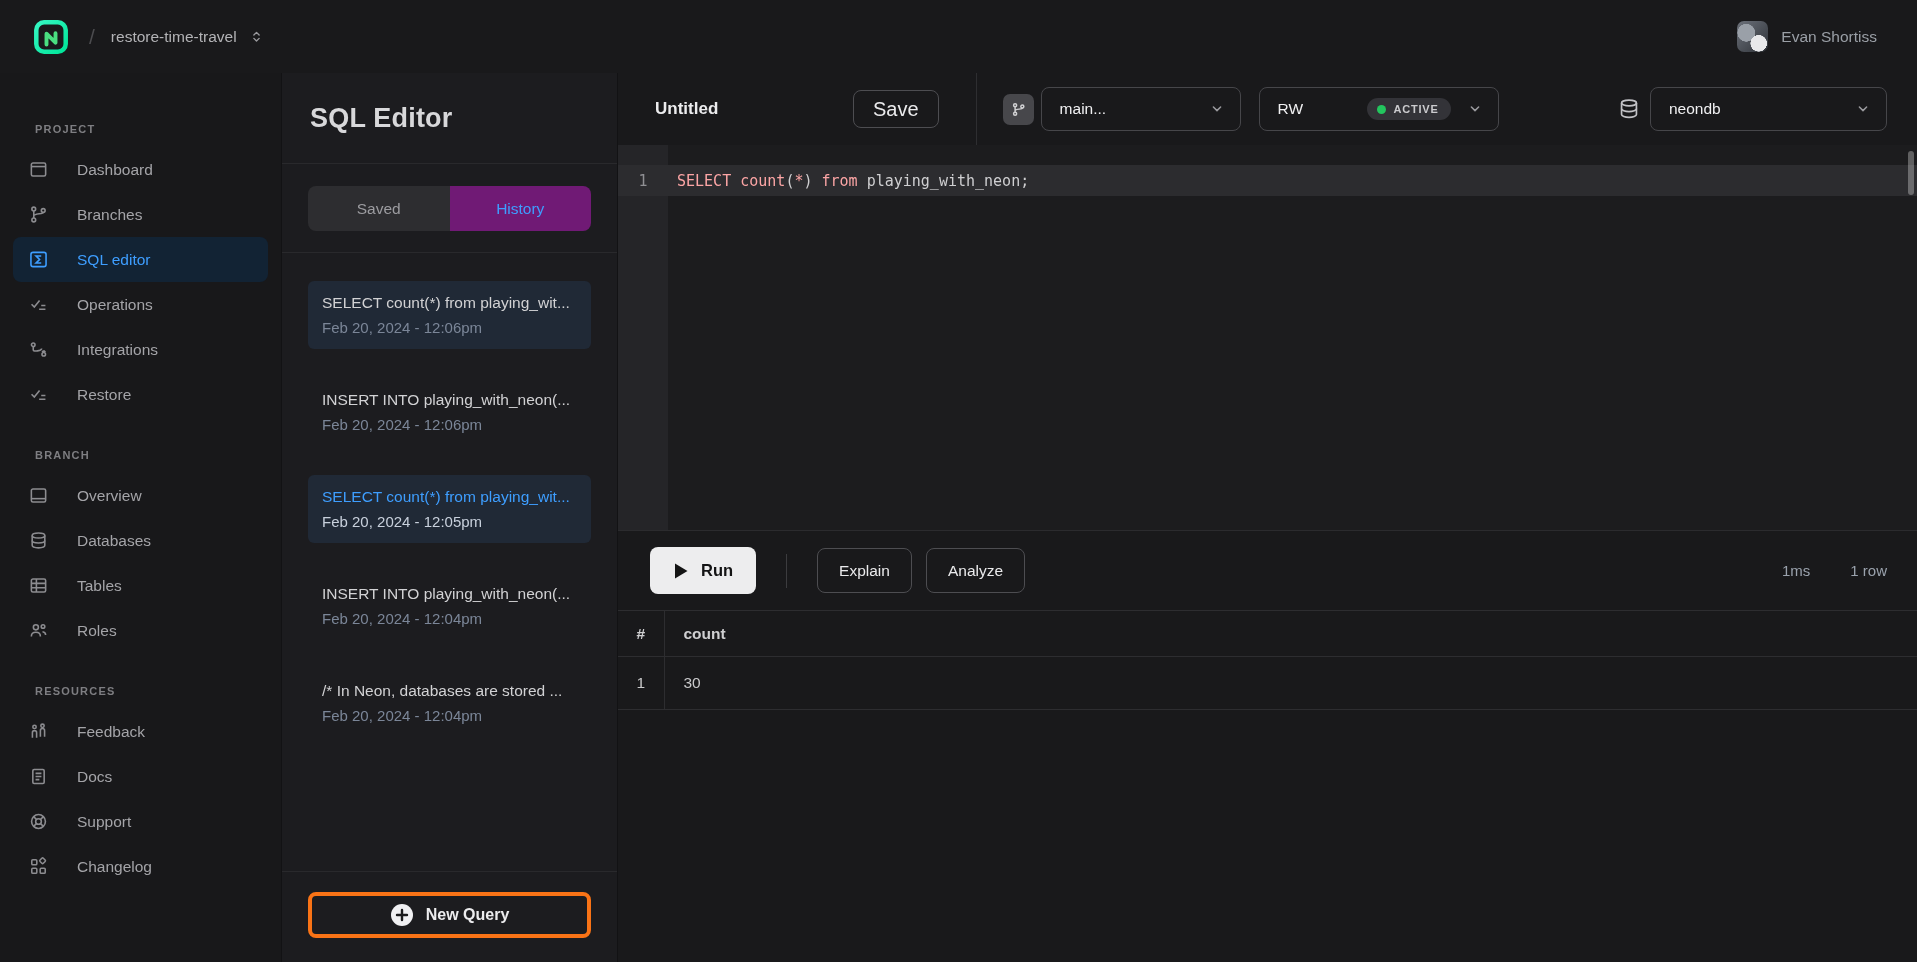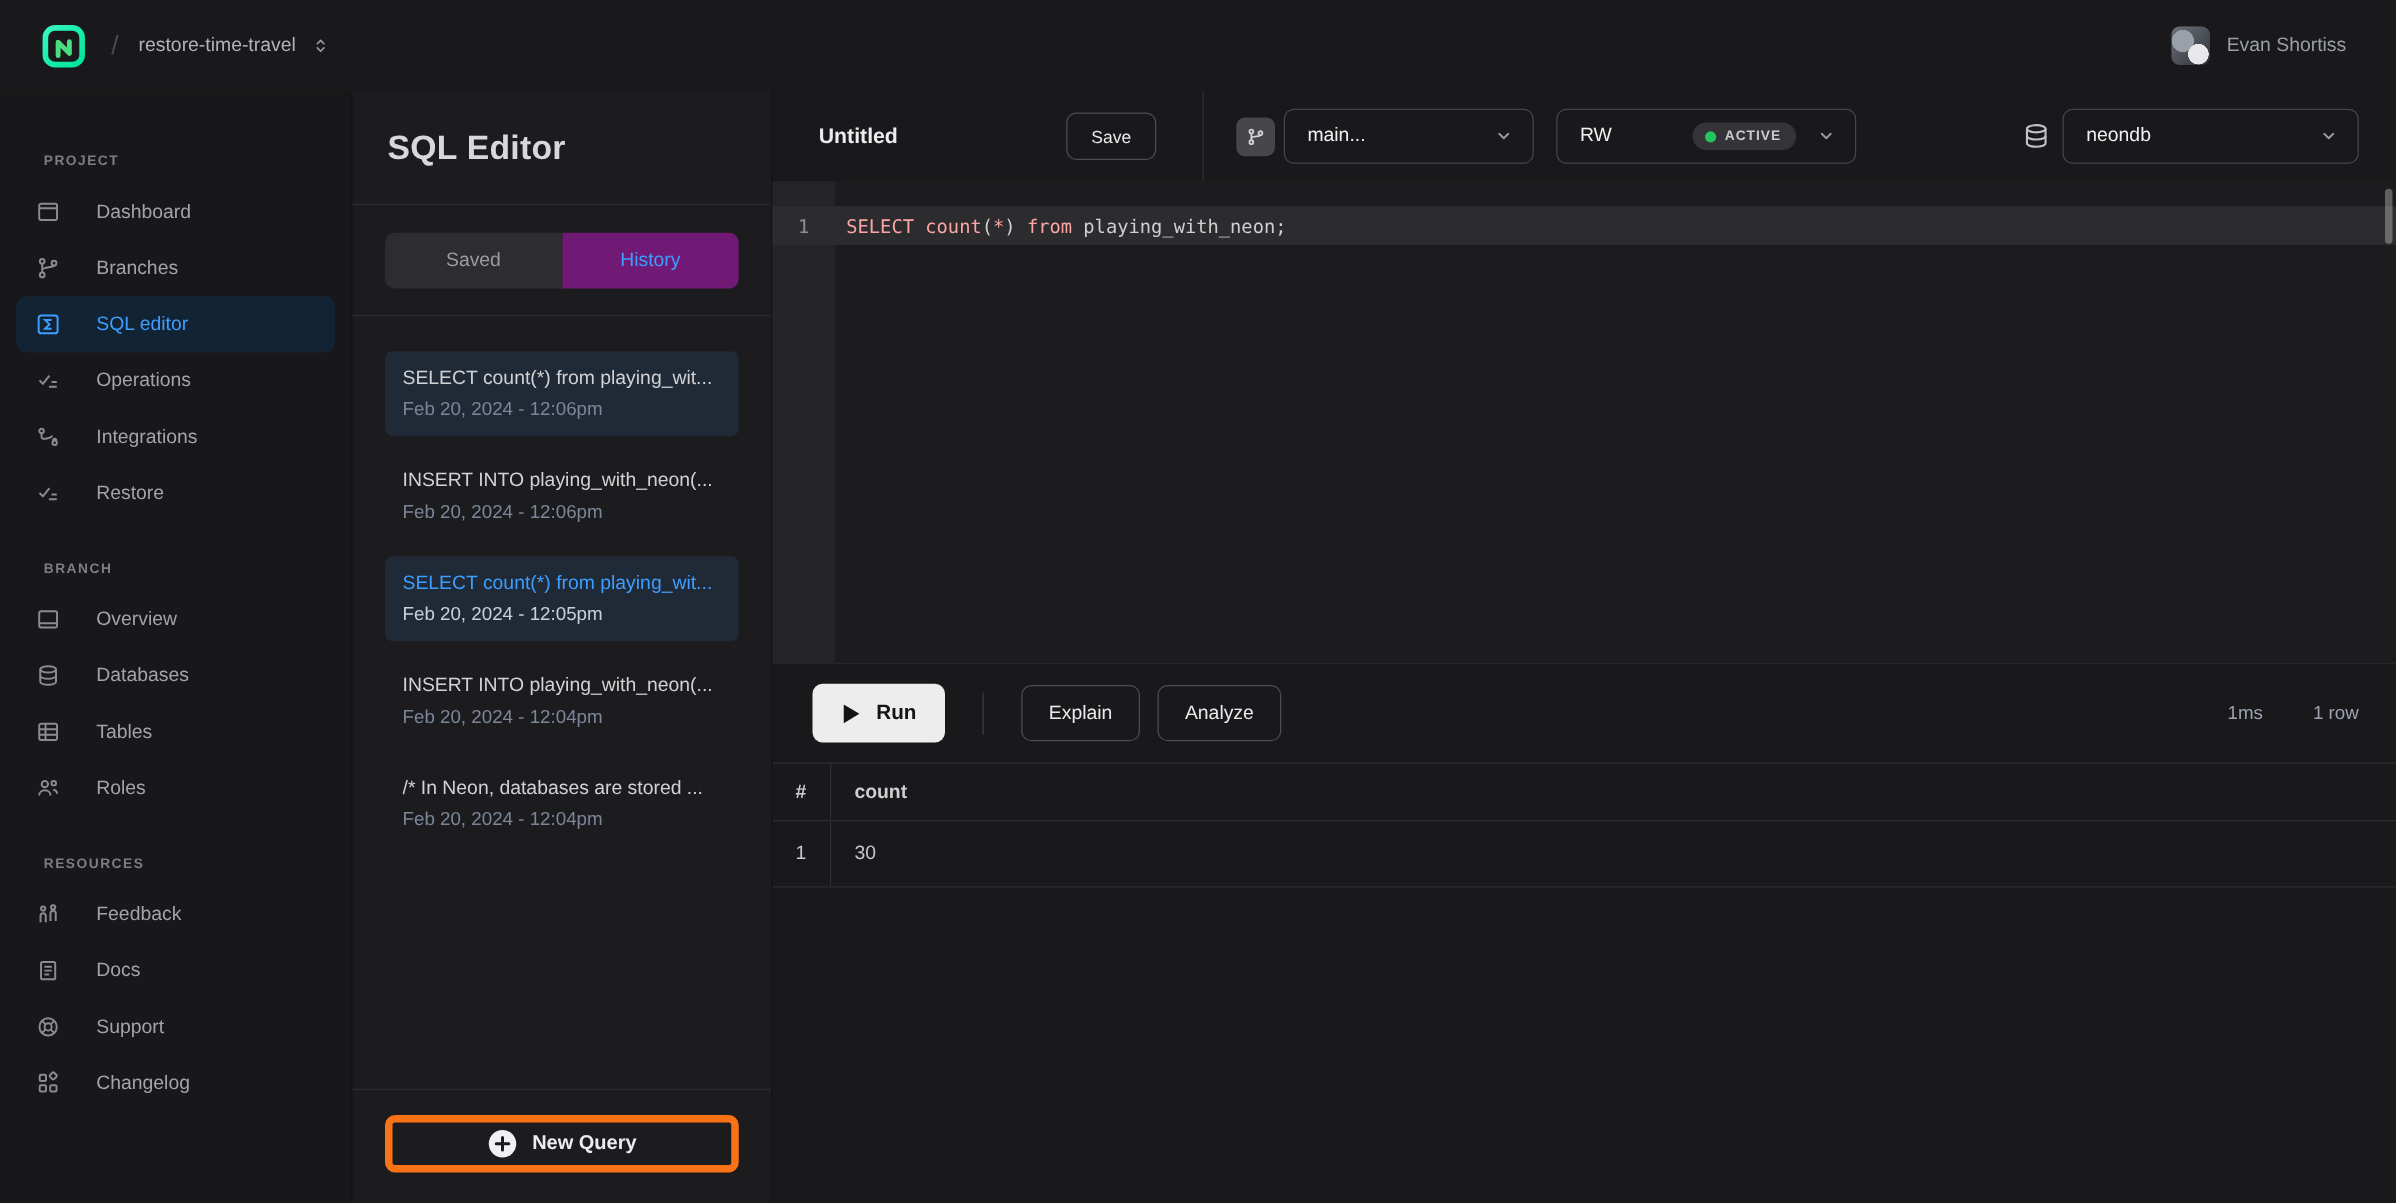--- a/index.html
+++ b/index.html
@@ -46,40 +46,40 @@
            border-left:1px solid #121214; border-right:1px solid #121214; }
   .panel-header { height:91px; display:flex; align-items:center; padding-left:28px;
                   border-bottom:1px solid #29292c; }
   .panel-title { font-size:27px; font-weight:700; color:#d8d8da; letter-spacing:.2px; }
   .tabs-wrap { padding:22px 26px 21px; border-bottom:1px solid #29292c; }
   .seg { display:flex; height:45px; border-radius:8px; overflow:hidden; }
   .seg-btn { flex:1; display:flex; align-items:center; justify-content:center;
              font-size:15.5px; cursor:pointer; }
   .seg-btn.saved { background:#2d2d30; color:#9c9c a0; color:#9c9ca0; }
   .seg-btn.history { background:#701a75; color:#3e9eff; }
-  .history-list { flex:1; padding:28px 26px; display:flex; flex-direction:column; gap:14px;
+  .history-list { flex:1; padding:28px 26px; display:flex; flex-direction:column; gap:29px;
                   overflow:hidden; }
   .hist-item { border-radius:6px; padding:13px 14px; cursor:pointer; }
   .hist-item.hl { background:#202936; }
   .hist-query { font-size:15.5px; color:#d2d2d4; white-space:nowrap; overflow:hidden; }
   .hist-time { font-size:15px; color:#7b8698; margin-top:7px; }
   .hist-item.sel .hist-query { color:#3e9eff; }
   .hist-item.sel .hist-time { color:#c8d0dc; }
   .panel-footer { border-top:1px solid #29292c; padding:20px 26px 24px; }
-  .new-query-btn { width:100%; height:46px; border:6px solid #f97316; border-radius:8px;
+  .new-query-btn { width:100%; height:46px; border:4px solid #f97316; border-radius:8px;
                    background:transparent; color:#ececee; font-size:16px; font-weight:600;
                    font-family:inherit; display:flex; align-items:center; justify-content:center;
                    gap:12px; cursor:pointer; }
 
   
   .main { flex:1; display:flex; flex-direction:column; background:#19191b; min-width:0; }
   .main-toolbar { height:72px; display:flex; align-items:center; padding:0 30px 0 37px; }
   .editor-title { font-size:17px; font-weight:700; color:#ececee; width:198px; }
   .btn-outline { border:1px solid #4d4d51; border-radius:8px; background:transparent;
-                 color:#eaeaec; font-size:14px; font-family:inherit; height:38px;
+                 color:#eaeaec; font-size:20px; font-family:inherit; height:38px;
                  padding:0 19px; cursor:pointer; }
   .tb-divider { width:1px; align-self:stretch; background:#2e2e31; margin:0 0 0 37px; }
   .branch-chip { width:31px; height:31px; border-radius:7px; background:#47474b;
                  display:flex; align-items:center; justify-content:center; margin:0 7px 0 26px;
                  color:#d2d2d4; cursor:pointer; }
   .dropdown { height:44px; border:1px solid #46464a; border-radius:8px; display:flex;
               align-items:center; padding:0 15px 0 18px; cursor:pointer; gap:10px; }
   .dd-branch { width:200px; }
   .dd-compute { width:240px; margin-left:18px; }
   .dd-db { width:237px; }

